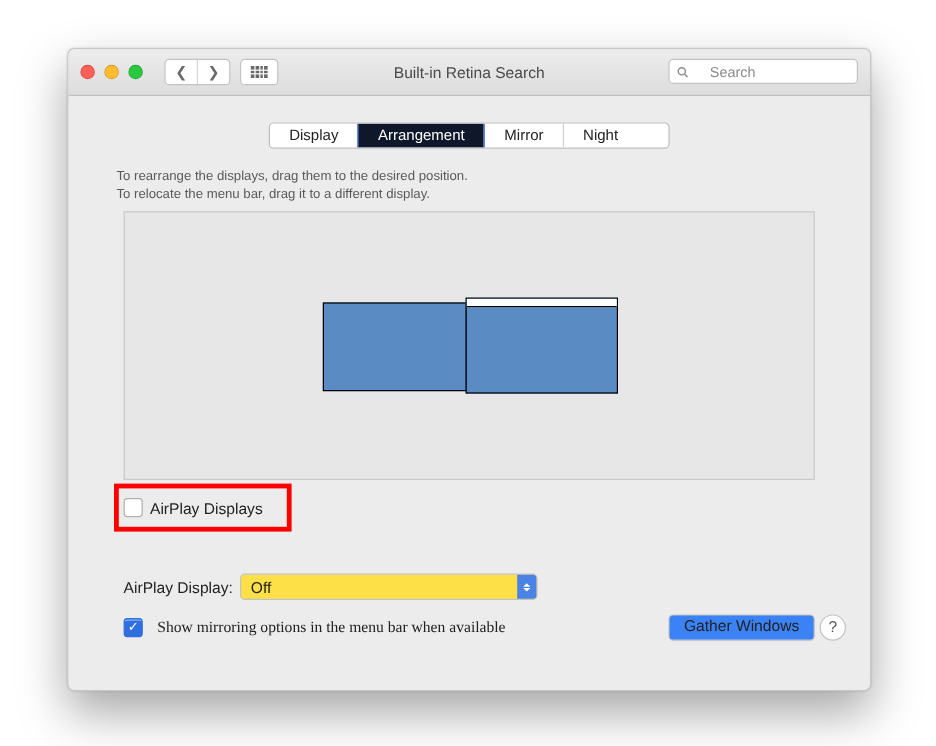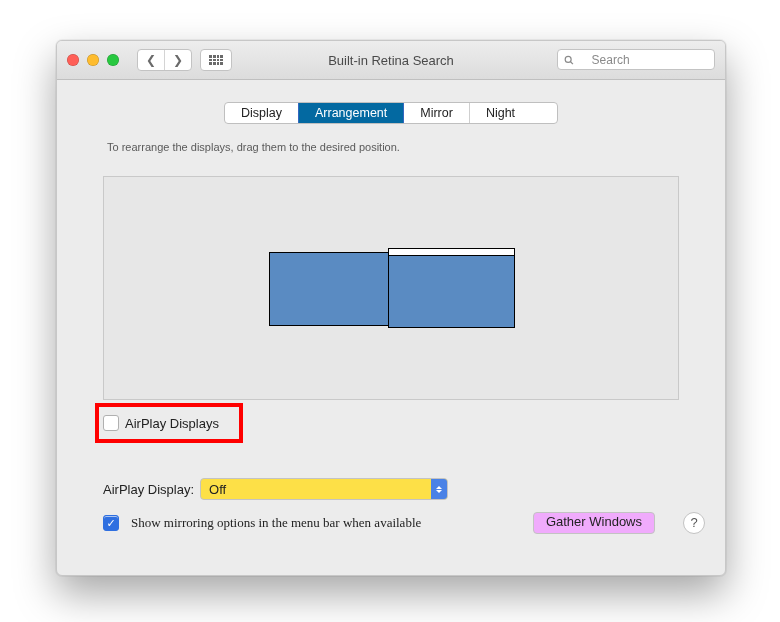--- a/index.html
+++ b/index.html
@@ -146,30 +146,30 @@
     height: 20px;
   }
   .tabs .tab {
     padding: 0 16px;
     font-size: 12.5px;
     line-height: 20px;
     color: #222;
   }
   .tabs .tab + .tab { border-left: 1px solid #cfcfcf; }
   .tabs .tab.active {
-    background: #0369a1;
+    background: #0f172a;
     color: #fff;
     border-left-color: #3367c0;
   }
   .tabs .tab.active + .tab { border-left-color:#3367c0; }
 
   
   .hint {
     position: absolute;
-    left: 50px;
+    left: 40px;
     top: 60px;
     font-size: 11px;
     color: #5a5a5a;
     line-height: 15px;
   }
   .well {
     position: absolute;
     left: 46px;
     right: 46px;
     top: 96px;
@@ -272,26 +272,26 @@
     left: 46px;
     right: 20px;
     top: 432px;
     display: flex;
     align-items: center;
   }
   .row-bottom .spacer { flex: 1; }
   .push-btn {
     height: 20px;
     padding: 0 12px;
-    background: #f0abfc;
+    background: #3b82f6;
     border: 1px solid #c3c3c3;
     border-radius: 4px;
     font-size: 13px;
     line-height: 18px;
-    margin-right: 28px;
+    margin-right: 4px;
   }
   .help-btn {
     width: 20px; height: 20px;
     border-radius: 50%;
     background: #fff;
     border: 1px solid #c3c3c3;
     font-size: 13px;
     text-align: center;
     line-height: 19px;
     color: #555;
@@ -349,20 +349,21 @@
 
       <div class="tabs">
         <div class="tab">Display</div>
         <div class="tab active">Arrangement</div>
         <div class="tab">Mirror</div>
         <div class="tab">Night Search</div>
       </div>
 
       <div class="hint">
         <div>To rearrange the displays, drag them to the desired position.</div>
+        <div>To relocate the menu bar, drag it to a different display.</div>
       </div>
 
       <div class="well">
         <div class="disp" style="left:165px; top:75px; width:118px; height:72px;"></div>
         <div class="disp primary" style="left:284px; top:71px; width:125px; height:78px;">
           <div class="menubar"></div>
         </div>
       </div>
 
       <div class="highlight">

